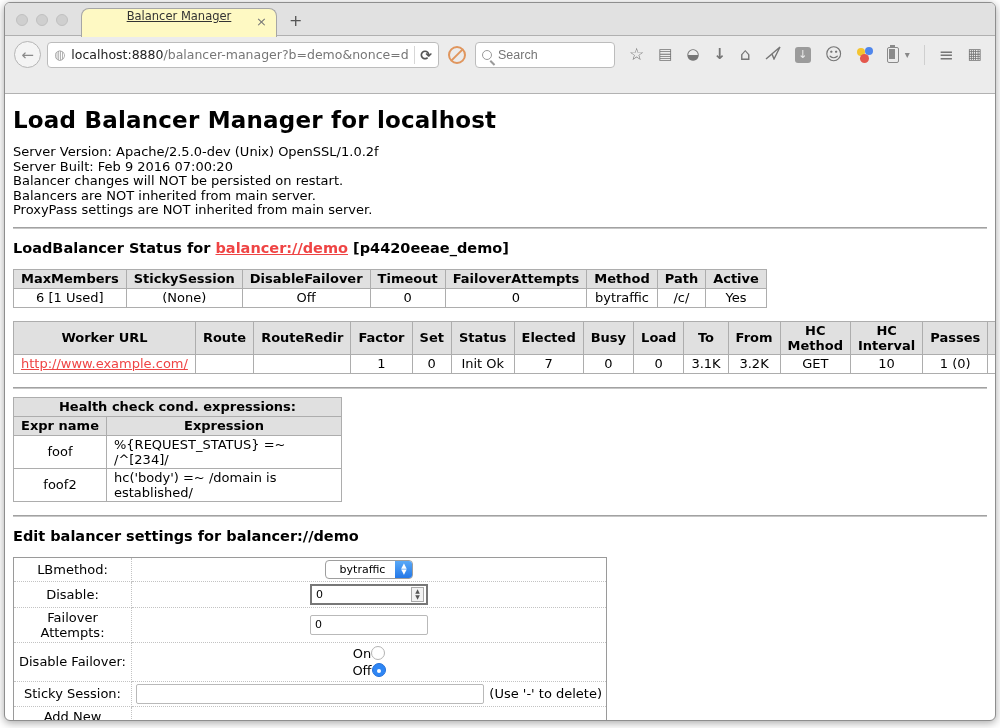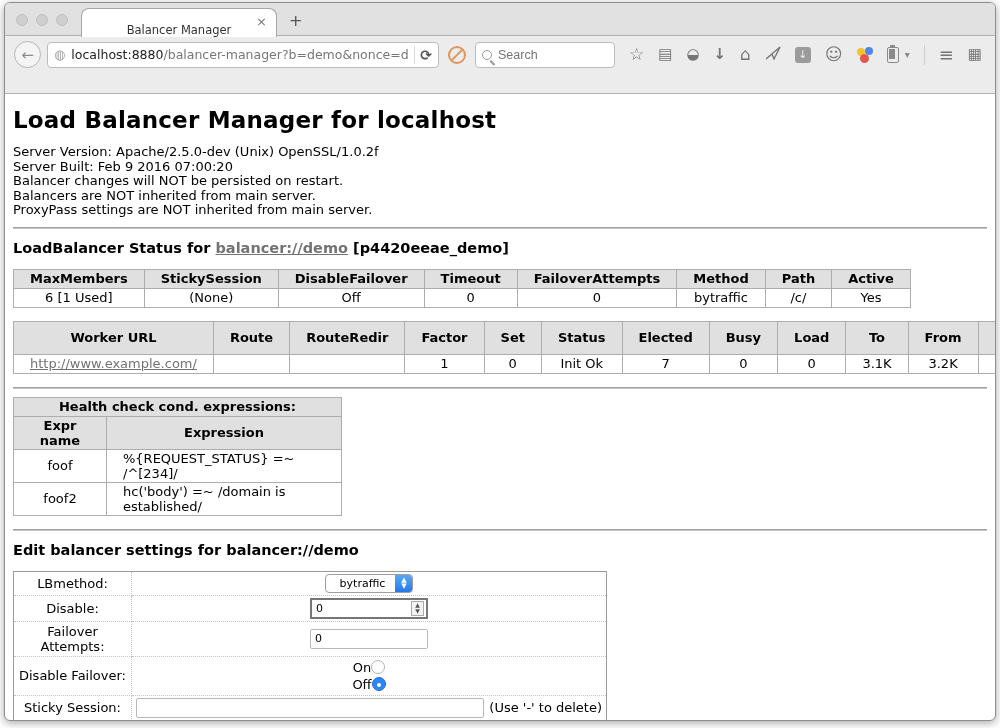--- a/index.html
+++ b/index.html
@@ -7,22 +7,22 @@
   .window { position:absolute; left:4px; top:2px; width:992px; height:719px; background:#fff;
             border:1px solid #8e8e8e; border-radius:6px; overflow:hidden;
             box-shadow:0 2px 8px rgba(0,0,0,.35); }
 
   
   .tabstrip { position:relative; height:33px; background:#e1e1e1; }
   .tabstrip::after { content:""; position:absolute; left:0; right:0; bottom:0; height:1px; background:#b0b0b0; }
   .traffic { position:absolute; top:11px; left:11px; display:flex; gap:8px; }
   .light { width:12px; height:12px; border-radius:50%; background:#cfcfcf; border:1px solid #c0c0c0; }
   .tab { position:absolute; left:76px; top:5px; width:196px; height:29px; z-index:2;
-         background:#ffffff; border:1px solid #a6a6a6; border-bottom:none; border-radius:8px 8px 0 0;
-         display:flex; align-items:flex-end; justify-content:center; font-size:11.5px; color:#333; }
+         background:#fef9c3; border:1px solid #a6a6a6; border-bottom:none; border-radius:8px 8px 0 0;
+         display:flex; align-items:flex-start; justify-content:center; font-size:11.5px; color:#333;text-decoration:underline; }
   .tab-close { position:absolute; right:9px; top:5px; font-size:13px; color:#777; cursor:default; }
   .newtab { position:absolute; left:284px; top:8px; font-size:16px; color:#555; }
 
   
   .toolbar { height:37px; background:#ececec; display:flex; align-items:center; padding:0 9px; }
   .bookmarksbar { height:21px; background:#ececec; border-bottom:1px solid #b2b2b2; }
   .back-btn { width:27px; height:27px; border-radius:50%; background:#f4f4f4; border:1px solid #b5b5b5;
               display:flex; align-items:center; justify-content:center; color:#8a8a8a; font-size:15px; flex:none; }
   .urlbar { margin-left:6px; width:392px; height:26px; background:#fff; border:1px solid #bcbcbc; border-radius:4px;
             display:flex; align-items:center; padding:0 4px 0 6px; overflow:hidden; flex:none; }
@@ -54,24 +54,24 @@
   .caret { font-size:10px; color:#888; margin-left:-8px; }
   .sep { width:1px; height:20px; background:#cfcfcf; }
   .grid-ic { font-size:15px; }
 
   
   .content { padding:2px 8px 0 8px; color:#000; }
   h1 { font-size:23px; font-weight:bold; margin:11px 0 12px 0; letter-spacing:.2px; }
   .info { font-size:13px; line-height:14.5px; margin-bottom:9px; }
   hr.rule { border:none; height:2px; background:linear-gradient(#8f8f8f,#d9d9d9); margin:8px 0; }
   h3 { font-size:14.5px; font-weight:bold; margin:11px 0 13px 0; }
-  h3 a, .wlink { color:#737373; text-decoration:underline; }
+  h3 a, .wlink { color:#ef4444; text-decoration:underline; }
 
   table.data { border-collapse:collapse; border:1px solid #868686; margin-bottom:13px; background:#fff; }
-  table.data th, table.data td { border:1px solid #adadad; font-size:13px; padding:1px 16px; text-align:center; height:19px; }
+  table.data th, table.data td { border:1px solid #adadad; font-size:13px; padding:1px 7px; text-align:center; height:19px; }
   table.data th { background:#e0e0e0; font-weight:bold; }
   table.data td.left { text-align:left;margin-top:21px; }
 
   
   table.form { border-collapse:collapse; border:1px solid #9a9a9a; width:594px; margin:2px 0 10px 0; }
   table.form td { border:1px dotted #c3c3c3; font-size:13px; padding:2px 4px; }
   td.flabel { width:118px; text-align:center; }
   td.fval { text-align:center; }
   .mac-select { display:inline-flex; align-items:stretch; height:19px; border:1px solid #9e9e9e; border-radius:4px; overflow:hidden; background:#fff; vertical-align:middle; }
   .mac-select .txt { font-size:11px; padding:2px 10px 0 14px; color:#000; }

